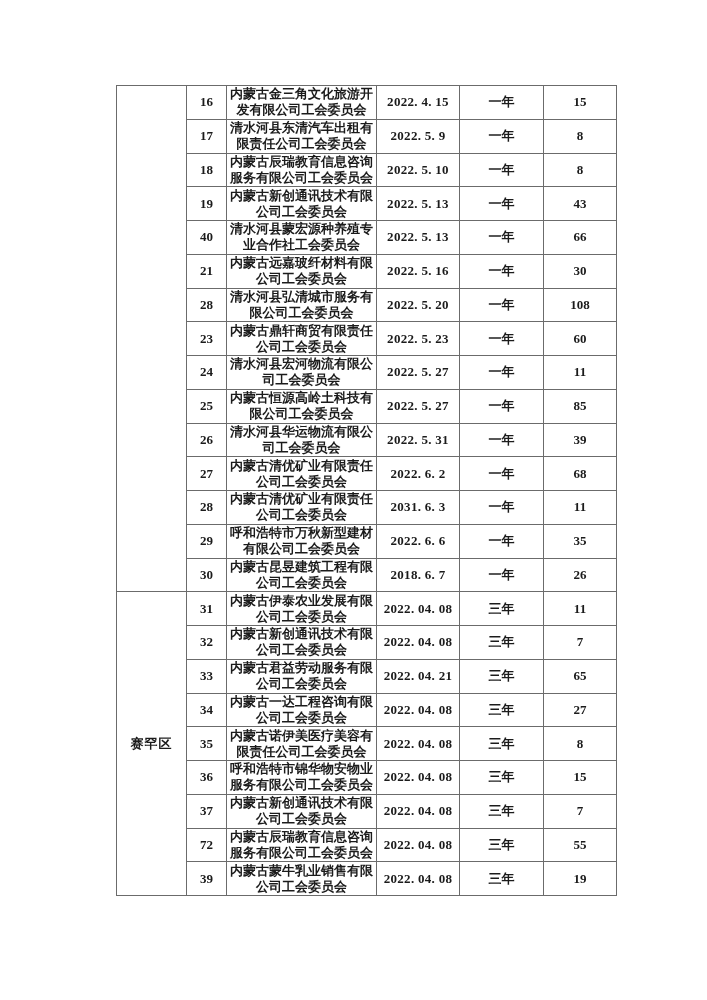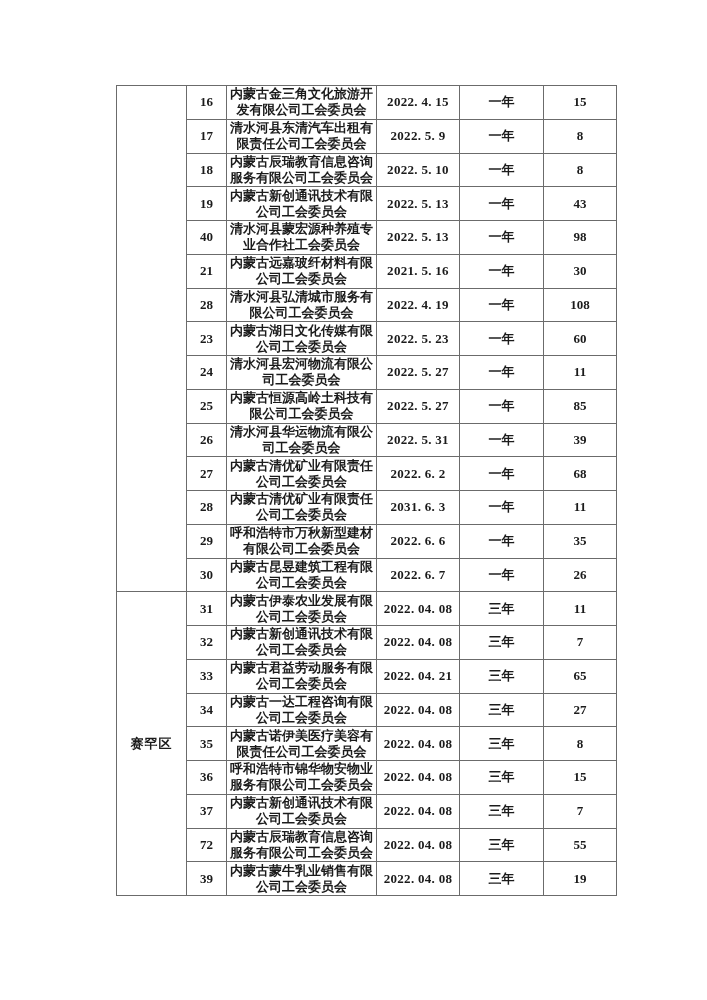--- a/index.html
+++ b/index.html
@@ -80,39 +80,39 @@
           <td class="name-cell">内蒙古新创通讯技术有限公司工会委员会</td>
           <td class="date-cell">2022. 5. 13</td>
           <td class="term-cell">一年</td>
           <td class="count-cell">43</td>
         </tr>
         <tr class="data-row">
           <td class="num-cell">40</td>
           <td class="name-cell">清水河县蒙宏源种养殖专业合作社工会委员会</td>
           <td class="date-cell">2022. 5. 13</td>
           <td class="term-cell">一年</td>
-          <td class="count-cell">98</td>
+          <td class="count-cell">66</td>
         </tr>
         <tr class="data-row">
           <td class="num-cell">21</td>
           <td class="name-cell">内蒙古远嘉玻纤材料有限公司工会委员会</td>
-          <td class="date-cell">2021. 5. 16</td>
+          <td class="date-cell">2022. 5. 16</td>
           <td class="term-cell">一年</td>
           <td class="count-cell">30</td>
         </tr>
         <tr class="data-row">
           <td class="num-cell">28</td>
           <td class="name-cell">清水河县弘清城市服务有限公司工会委员会</td>
-          <td class="date-cell">2022. 4. 19</td>
+          <td class="date-cell">2022. 5. 20</td>
           <td class="term-cell">一年</td>
           <td class="count-cell">108</td>
         </tr>
         <tr class="data-row">
           <td class="num-cell">23</td>
-          <td class="name-cell">内蒙古湖日文化传媒有限公司工会委员会</td>
+          <td class="name-cell">内蒙古鼎轩商贸有限责任公司工会委员会</td>
           <td class="date-cell">2022. 5. 23</td>
           <td class="term-cell">一年</td>
           <td class="count-cell">60</td>
         </tr>
         <tr class="data-row">
           <td class="num-cell">24</td>
           <td class="name-cell">清水河县宏河物流有限公司工会委员会</td>
           <td class="date-cell">2022. 5. 27</td>
           <td class="term-cell">一年</td>
           <td class="count-cell">11</td>
@@ -148,21 +148,21 @@
         <tr class="data-row">
           <td class="num-cell">29</td>
           <td class="name-cell">呼和浩特市万秋新型建材有限公司工会委员会</td>
           <td class="date-cell">2022. 6. 6</td>
           <td class="term-cell">一年</td>
           <td class="count-cell">35</td>
         </tr>
         <tr class="data-row">
           <td class="num-cell">30</td>
           <td class="name-cell">内蒙古昆昱建筑工程有限公司工会委员会</td>
-          <td class="date-cell">2022. 6. 7</td>
+          <td class="date-cell">2018. 6. 7</td>
           <td class="term-cell">一年</td>
           <td class="count-cell">26</td>
         </tr>
         <tr class="data-row">
           <td class="region-cell" rowspan="9">赛罕区</td>
           <td class="num-cell">31</td>
           <td class="name-cell">内蒙古伊泰农业发展有限公司工会委员会</td>
           <td class="date-cell">2022. 04. 08</td>
           <td class="term-cell">三年</td>
           <td class="count-cell">11</td>

